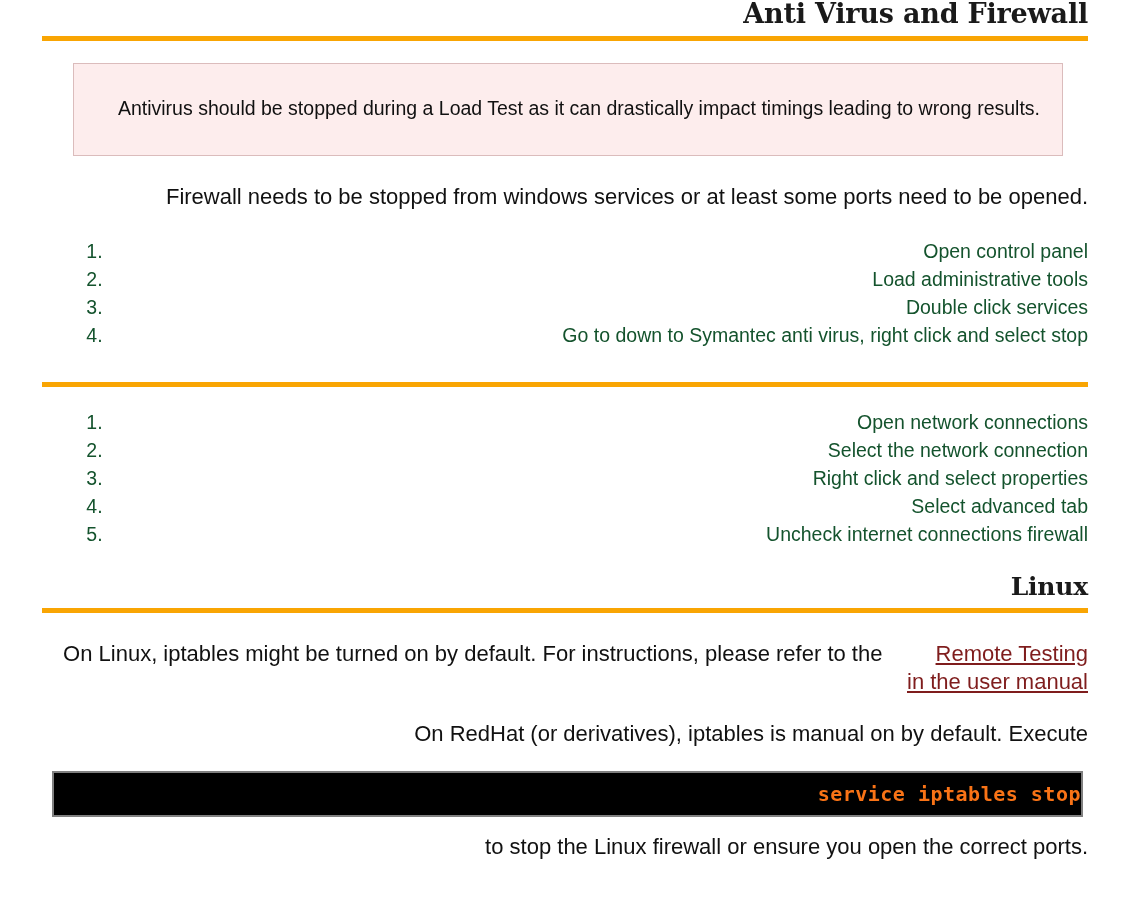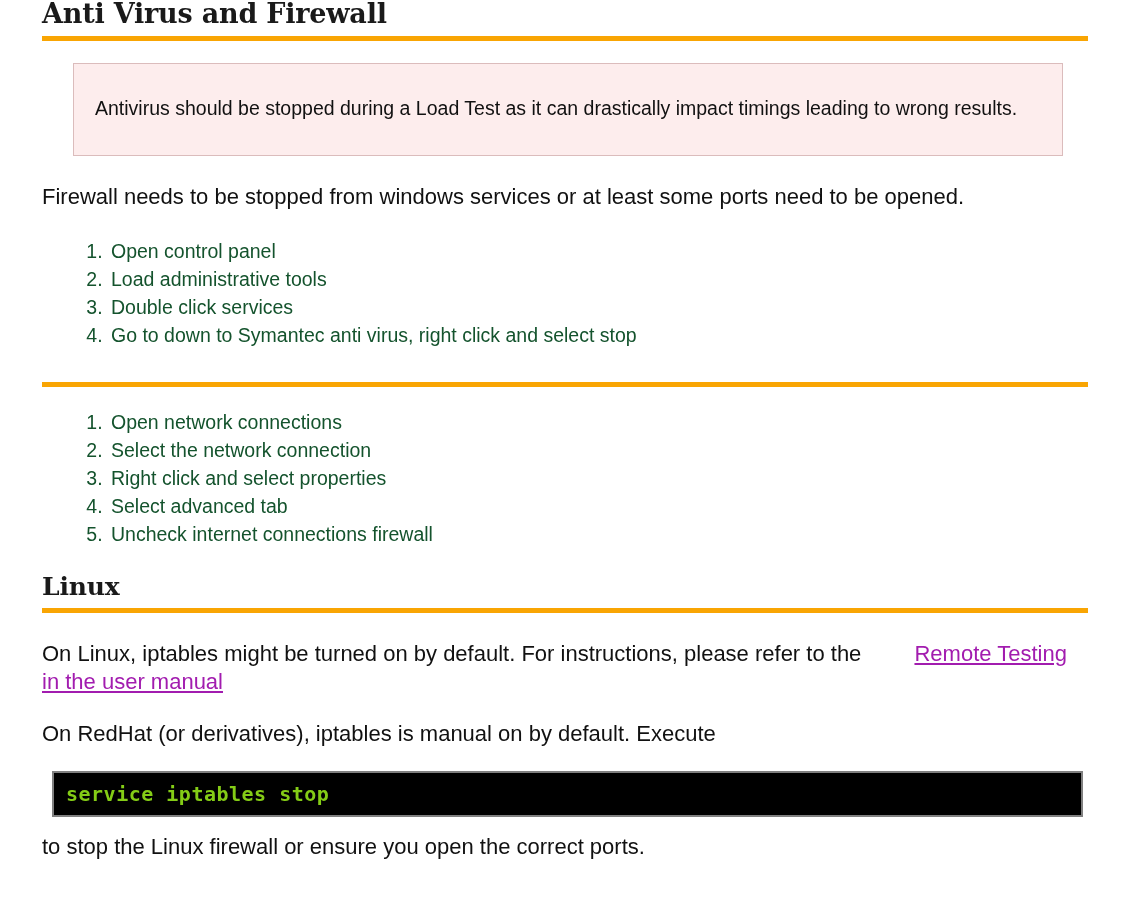--- a/index.html
+++ b/index.html
@@ -12,20 +12,21 @@
     height: 913px;
     font-family: "Liberation Sans", sans-serif;
     color: #000000;
     overflow: hidden;
   }
   .page {
     position: relative;
     width: 1138px;
     height: 913px;
     box-sizing: border-box;
+    text-align: right;
   }
 
   
   .section-heading {
     font-family: "DejaVu Serif", "Liberation Serif", serif;
     font-weight: bold;
     color: #1a1a1a;
     letter-spacing: -0.2px;
     line-height: 1.0;
     margin: 0;
@@ -76,38 +77,38 @@
     padding-left: 66px;
     font-size: 19.5px;
     line-height: 28px;
     color: #14532d;
   }
   ol.steps li {
     padding-left: 3px;
   }
 
   a.doclink {
-    color: #a21caf;
+    color: #7f1d1d;
     text-underline-offset: 2px;
     margin-left: 47px;
   }
 
   .codeblock {
     background: #000000;
     border: 2px solid #808080;
     box-sizing: border-box;
     margin-left: 10px;
     width: 1031px;
     padding: 9px 0 9px 12px;
   }
   .codeblock code {
     font-family: "DejaVu Sans Mono", "Liberation Mono", monospace;
     font-size: 20px;
     font-weight: bold;
-    color: #84cc16;
+    color: #f97316;
     letter-spacing: 0.5px;
     white-space: pre;
   }
 
   
   .sp-a { height: 22px; }
   .sp-b { height: 27px; }
   .sp-c { height: 26px; }
   .sp-d { height: 24px; }
   .sp-e { height: 21px; }

